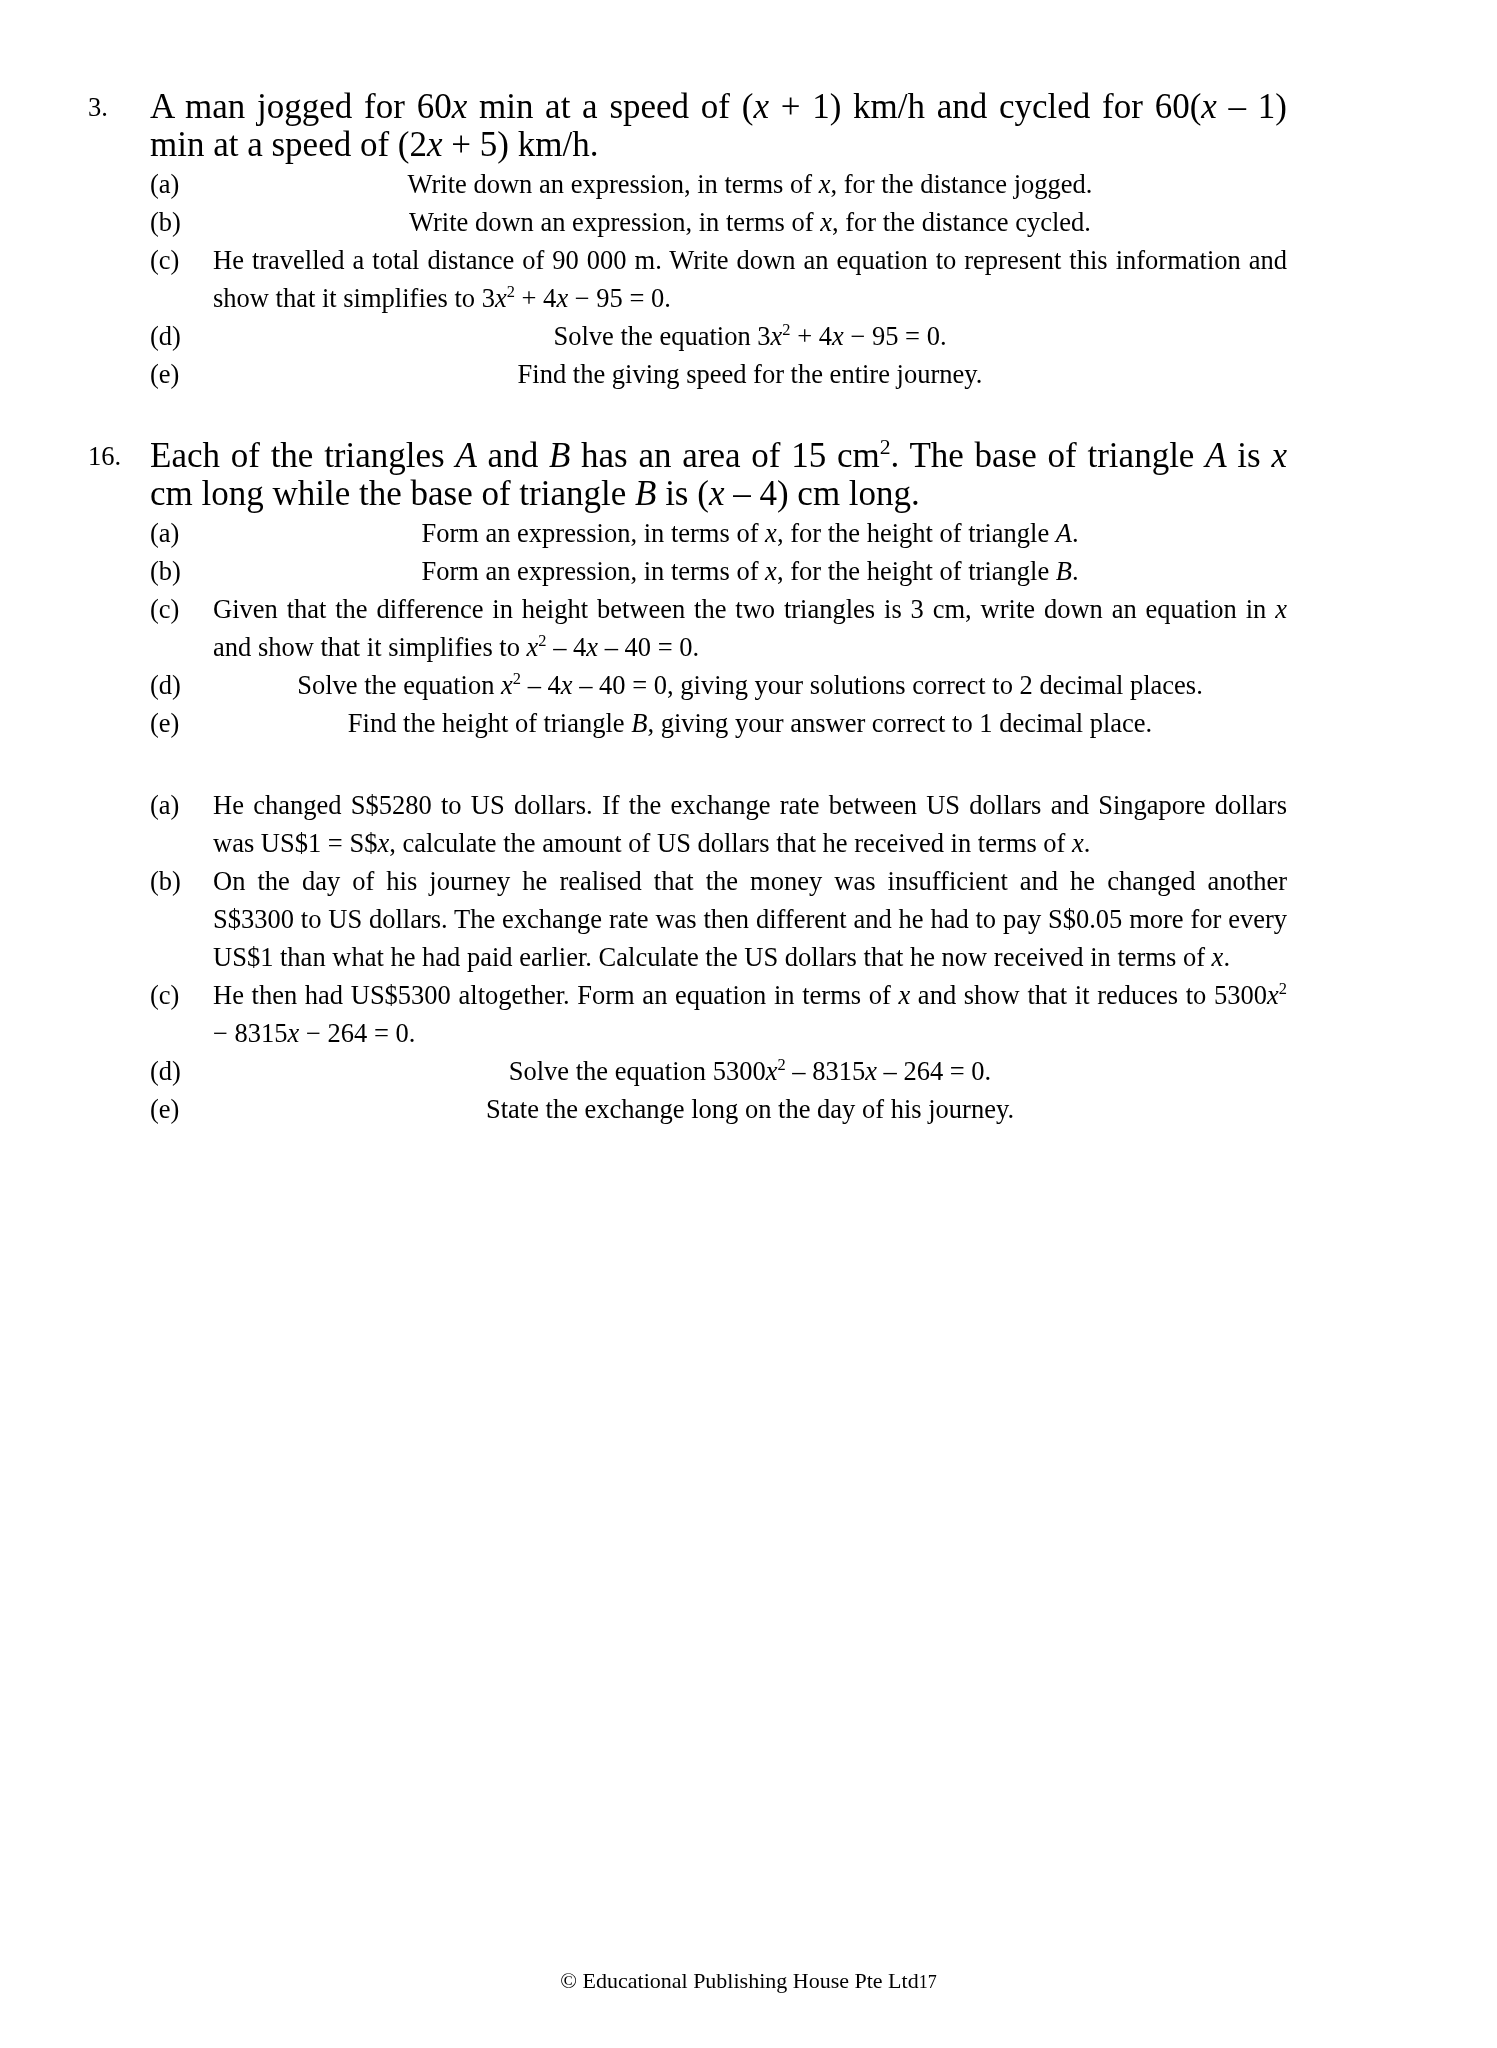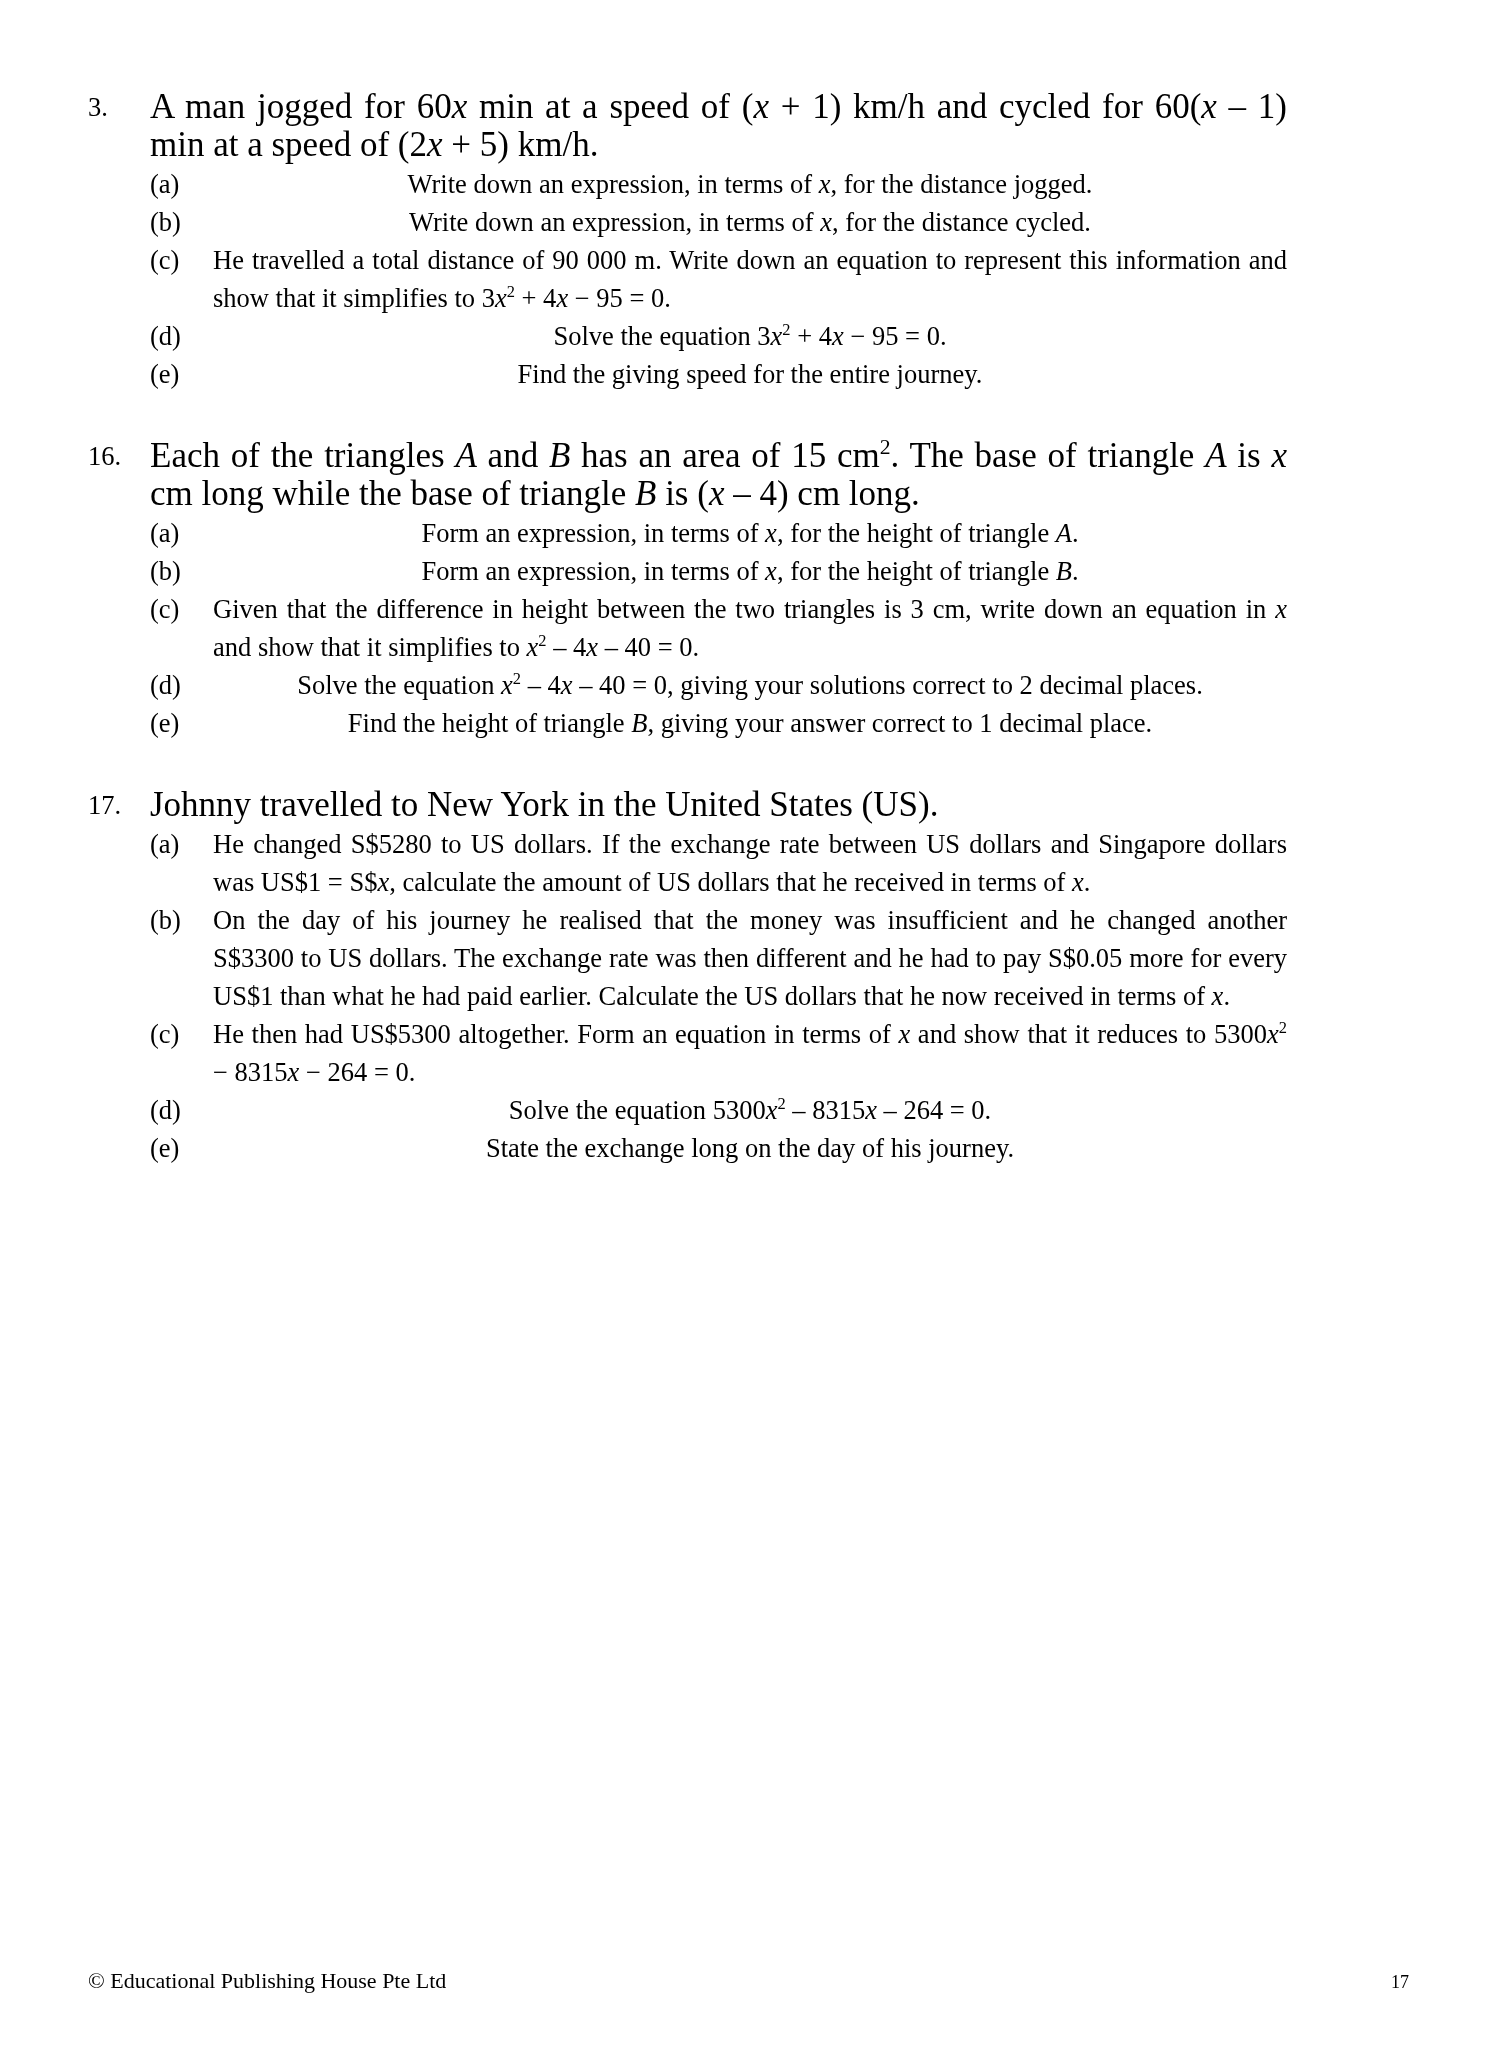--- a/index.html
+++ b/index.html
@@ -75,21 +75,21 @@
     font-size: 0.62em;
     vertical-align: super;
     line-height: 0;
   }
   .footer {
     position: absolute;
     left: 88px;
     right: 88px;
     bottom: 52px;
     display: flex;
-    justify-content: space-between;
+    justify-content: center;
     align-items: baseline;
     font-size: 22px;
     line-height: 28px;
     font-family: Liberation Serif, serif;
   }
   .footer-page {
     font-size: 18px;
   }
 </style>
 </head>
@@ -149,24 +149,20 @@
         <div class="part-text nojust">Solve the equation <i class="var">x</i><sup>2</sup> – 4<i class="var">x</i> – 40 = 0, giving your solutions correct to 2 decimal places.</div>
       </div>
       <div class="part">
         <div class="part-label">(e)</div>
         <div class="part-text nojust">Find the height of triangle <i class="var">B</i>, giving your answer correct to 1 decimal place.</div>
       </div>
     </div>
   </div>
 
   <div class="question">
-    <div class="q-head">
-      <div class="q-num">17.</div>
-      <div class="q-stem nojust">Johnny travelled to New York in the United States (US).</div>
-    </div>
     <div class="parts">
       <div class="part">
         <div class="part-label">(a)</div>
         <div class="part-text">He changed S$5280 to US dollars. If the exchange rate between US dollars and Singapore dollars was US$1 = S$<i class="var">x</i>, calculate the amount of US dollars that he received in terms of <i class="var">x</i>.</div>
       </div>
       <div class="part">
         <div class="part-label">(b)</div>
         <div class="part-text">On the day of his journey he realised that the money was insufficient and he changed another S$3300 to US dollars. The exchange rate was then different and he had to pay S$0.05 more for every US$1 than what he had paid earlier. Calculate the US dollars that he now received in terms of <i class="var">x</i>.</div>
       </div>
       <div class="part">

